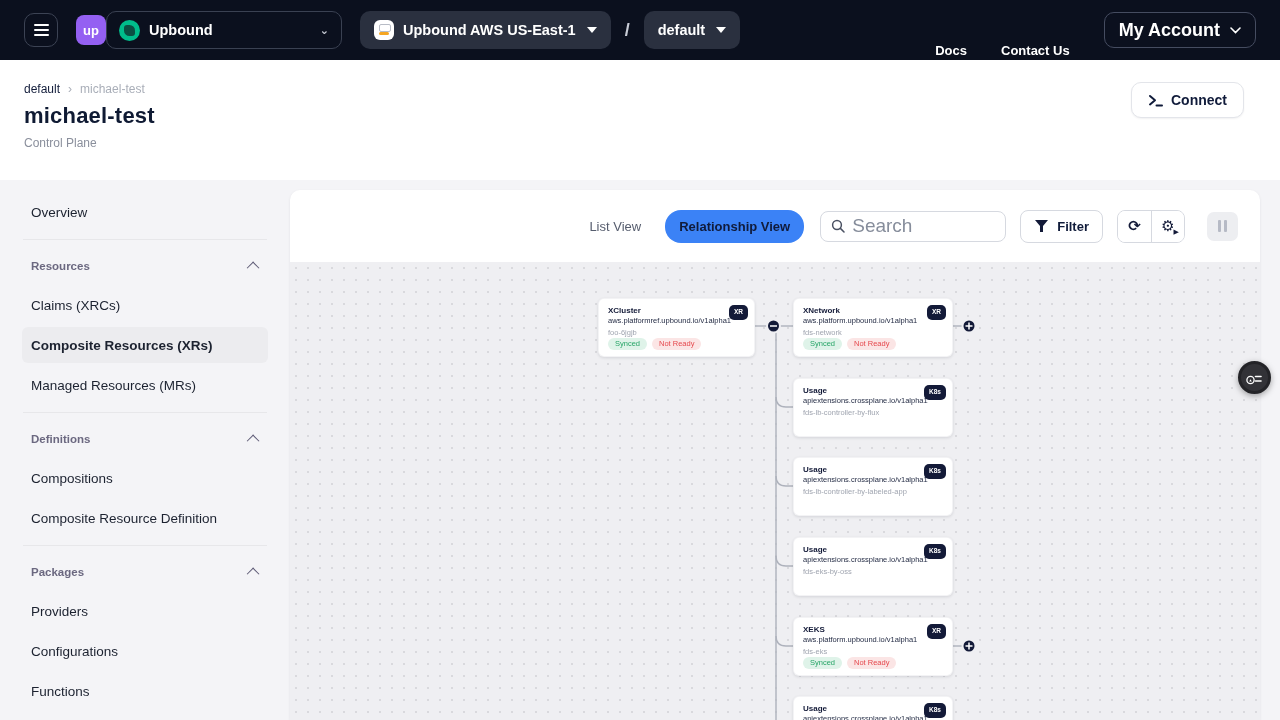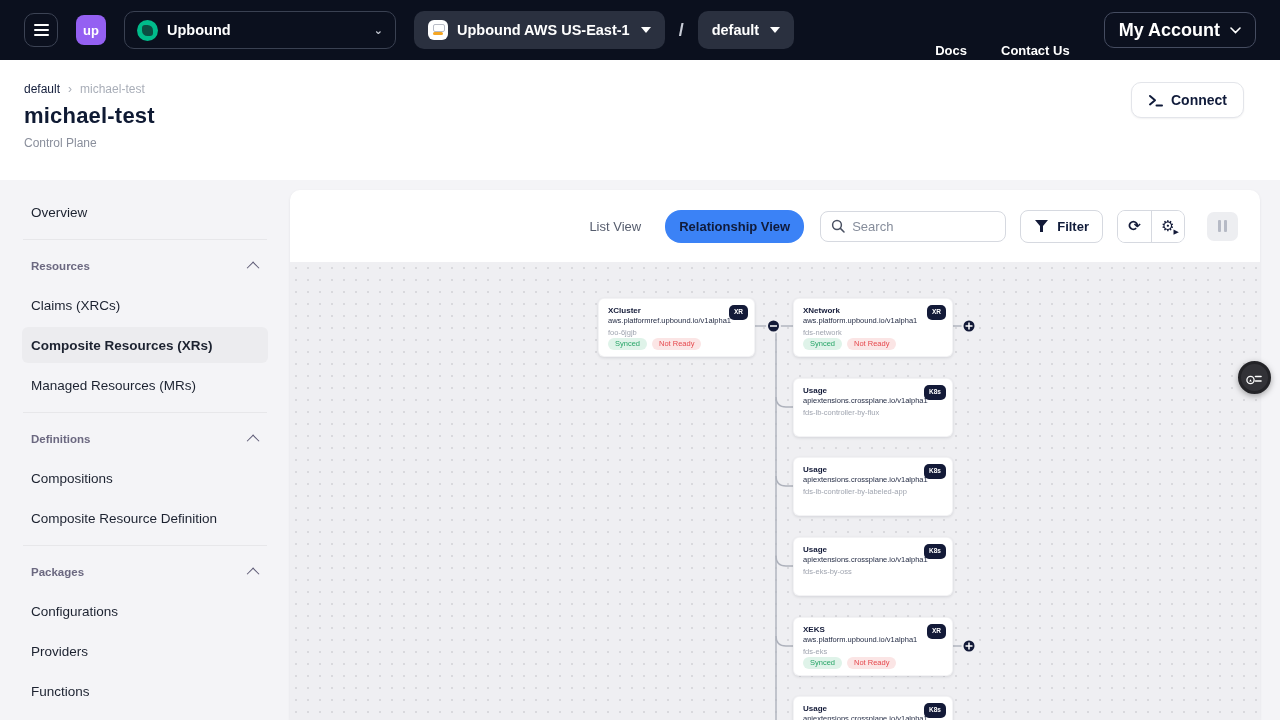--- a/index.html
+++ b/index.html
@@ -3,21 +3,21 @@
 <meta charset="utf-8">
 <style>
   * { margin:0; padding:0; box-sizing:border-box; }
   html,body { width:1280px; height:720px; overflow:hidden; font-family:"Liberation Sans","DejaVu Sans",sans-serif; background:#F4F4F7; }
 
   
   .topbar { height:60px; background:#0B101E; display:flex; align-items:center; padding:0 24px; }
   .hamburger { width:34px; height:34px; border:1.5px solid #3C4354; border-radius:10px; background:transparent; display:flex; flex-direction:column; justify-content:center; align-items:center; gap:3px; cursor:pointer; }
   .hamburger span { width:15px; height:2px; background:#fff; border-radius:2px; }
   .uplogo { width:30px; height:30px; border-radius:8px; background:#9460F2; color:#fff; font-weight:bold; font-size:13px; display:flex; align-items:center; justify-content:center; margin-left:18px; }
-  .org-select { margin-left:18px; width:272px; height:38px; border:1.5px solid #3A4152; border-radius:10px; display:flex; align-items:center; padding:0 12px; gap:9px; color:#fff; font-weight:bold; font-size:14.5px; cursor:pointer; }
+  .org-select { width:236px; height:38px; border:1.5px solid #3A4152; border-radius:10px; display:flex; align-items:center; padding:0 12px; gap:9px; color:#fff; font-weight:bold; font-size:14.5px; cursor:pointer; }
   .org-icon { width:21px; height:21px; border-radius:50%; background:#00BC8B; position:relative; flex:none; }
   .org-icon:after { content:""; position:absolute; left:5px; top:5px; width:11px; height:11px; background:#0B4F43; border-radius:3px 50% 3px 50%; }
   .org-caret { margin-left:auto; color:#C8CCD6; font-size:11px; }
   .ctp-group { display:flex; align-items:center; gap:14px; margin-left:18px; }
   .darkpill { background:#2A303F; border-radius:10px; height:38px; display:flex; align-items:center; padding:4px 14px; gap:9px; color:#fff; font-weight:bold; font-size:14.5px; cursor:pointer; }
   .ctp-icon { width:20px; height:20px; background:#fff; border-radius:6px; position:relative; flex:none; }
   .ctp-icon:before { content:""; position:absolute; left:5px; top:4px; width:10px; height:6px; border:1.5px solid #B8BCC6; border-radius:2px; }
   .ctp-icon:after { content:""; position:absolute; left:5px; top:12px; width:10px; height:2.5px; background:#F5A623; border-radius:2px; }
   .tri { width:0; height:0; border-left:5px solid transparent; border-right:5px solid transparent; border-top:6px solid #fff; margin-left:2px; }
   .slash { color:#C8CCD6; font-size:18px; font-weight:bold; }
@@ -44,21 +44,21 @@
   .side-section { height:34px; display:flex; align-items:center; justify-content:space-between; padding:0 9px; margin-top:6px; font-size:11.5px; font-weight:bold; color:#6B6880; cursor:pointer; }
   .chev-up { width:9px; height:9px; border-left:1.8px solid #5D5A75; border-top:1.8px solid #5D5A75; transform:rotate(45deg) translateY(2px); }
 
   
   .panel { width:970px; margin-top:10px; background:#fff; border-radius:10px 10px 0 0; box-shadow:0 1px 3px rgba(16,24,40,.08); overflow:hidden; display:flex; flex-direction:column; }
   .panel-header { height:72px; display:flex; align-items:center; padding:0 22px; gap:14px; flex:none; }
   .panel-title { font-size:19px; font-weight:bold; color:#0F1A33; letter-spacing:.1px; }
   .view-plain { margin-left:auto; font-size:13px; color:#565D6E; cursor:pointer; padding:8px 10px; }
   .view-pill { font-size:13px; font-weight:bold; color:#101B3A; background:#3b82f6; border-radius:16px; padding:9px 14px; cursor:pointer; }
   .searchbox { width:186px; height:31px; border:1px solid #D6D9E0; border-radius:8px; display:flex; align-items:center; gap:7px; padding:0 10px; margin-left:2px; background:#fff; }
-  .searchbox input { border:none; outline:none; font-size:13px; width:130px; color:#14532d; font-family:inherit; }
+  .searchbox input { border:none; outline:none; font-size:19px; width:130px; color:#14532d; font-family:inherit; }
   .searchbox input::placeholder { color:#868D9B; }
   .filter-btn { height:33px; border:1px solid #D6D9E0; border-radius:8px; background:#fff; display:flex; align-items:center; gap:8px; padding:0 13px; font-size:13px; font-weight:bold; color:#101B3A; cursor:pointer; }
   .icon-group { height:33px; border:1px solid #D6D9E0; border-radius:8px; display:flex; overflow:hidden; background:#fff; }
   .icon-cell { width:33px; display:flex; align-items:center; justify-content:center; color:#131A38; cursor:pointer; background:#fff; border:none; position:relative; }
   .icon-cell + .icon-cell { border-left:1px solid #D6D9E0; }
   .icon-refresh { font-size:15px; font-weight:bold; font-family:"DejaVu Sans",sans-serif; }
   .icon-gear { font-size:15px; font-family:"DejaVu Sans",sans-serif; }
   .gear-play { position:absolute; right:5px; bottom:6px; font-size:7px; color:#131A38; }
   .pause-btn { width:31px; height:29px; background:#EDEEF1; border:none; border-radius:7px; display:flex; align-items:center; justify-content:center; gap:3px; cursor:pointer; margin-left:8px; }
   .pause-btn span { width:3px; height:12px; background:#B6BAC5; border-radius:1px; }
@@ -155,22 +155,22 @@
       <span class="chev-up"></span>
     </div>
     <div class="side-item">Compositions</div>
     <div class="side-item">Composite Resource Definition</div>
     <div class="side-divider"></div>
 
     <div class="side-section">
       <span>Packages</span>
       <span class="chev-up"></span>
     </div>
+    <div class="side-item">Providers</div>
     <div class="side-item">Configurations</div>
-    <div class="side-item">Providers</div>
     <div class="side-item">Functions</div>
   </aside>
 
   <main class="panel">
     <div class="panel-header">
       <div class="view-plain">List View</div>
       <div class="view-pill">Relationship View</div>
       <div class="searchbox">
         <svg width="14" height="14" viewBox="0 0 14 14">
           <circle cx="6" cy="6" r="4.4" stroke="#4A5162" stroke-width="1.5" fill="none"></circle>

